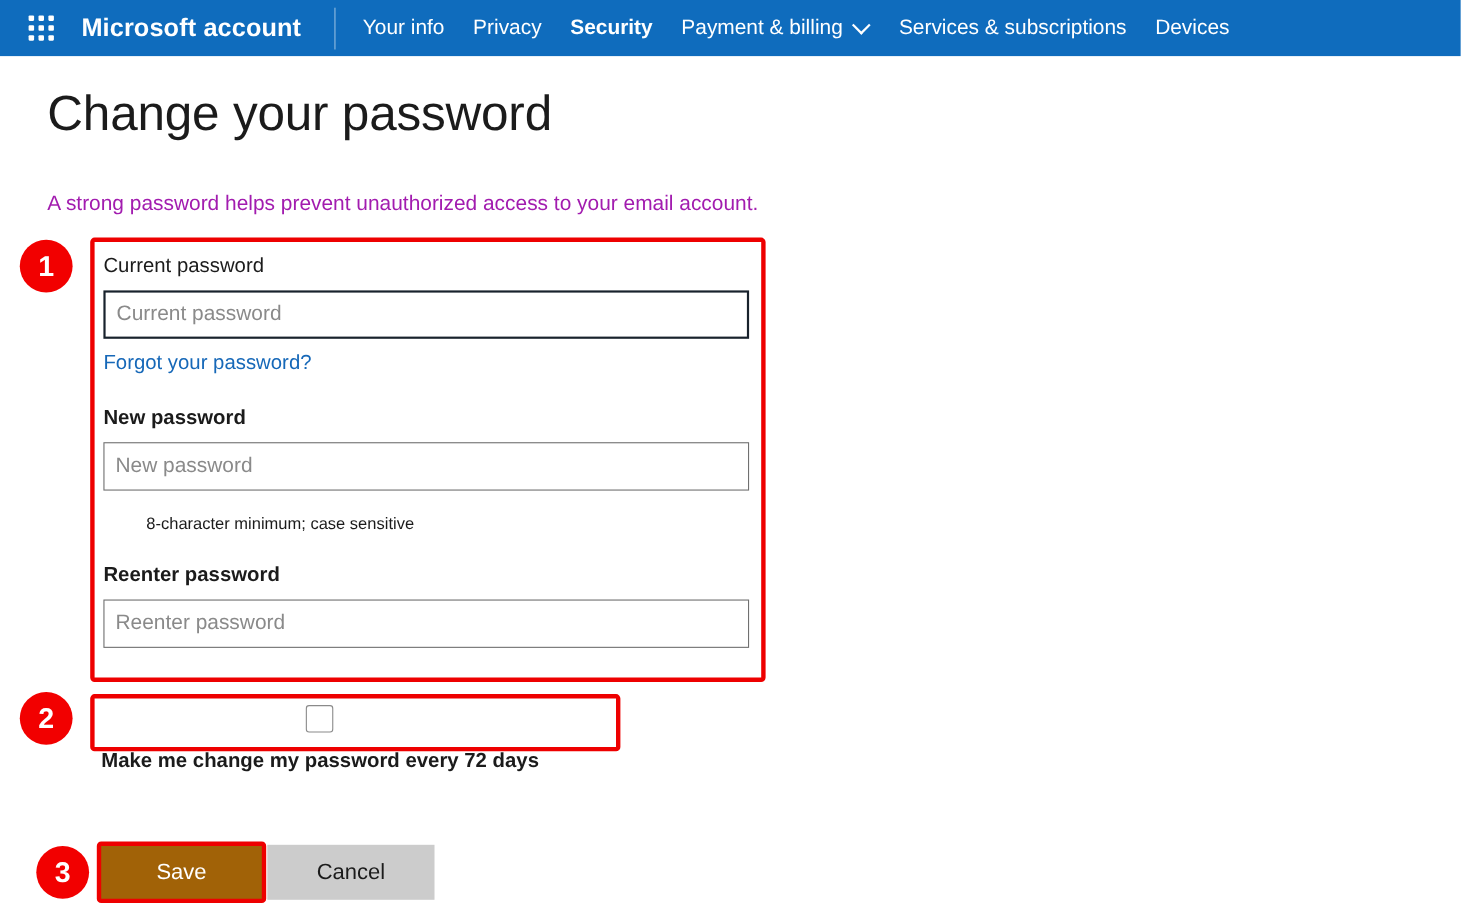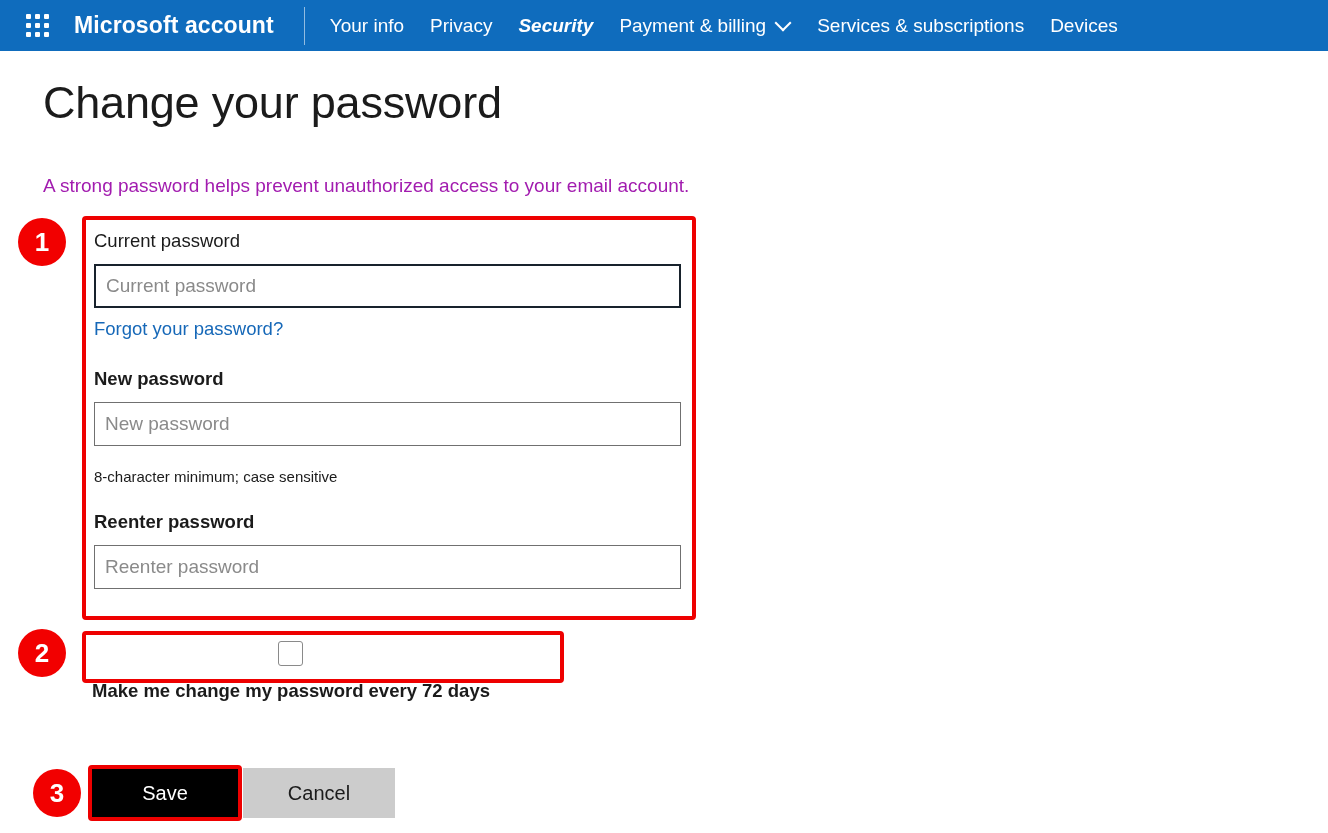--- a/index.html
+++ b/index.html
@@ -74,21 +74,21 @@
     color: #ffffff;
     white-space: nowrap;
     padding: 0 0;
     margin-left: 26px;
     display: flex;
     align-items: center;
     gap: 10px;
     cursor: pointer;
   }
   .nav-link.first { margin-left: 25px; }
-  .nav-link.active { font-weight: bold; font-style: italic; }
+  .nav-link.active { font-weight: bold; }
   .chev {
     display: inline-block;
     width: 15px;
     height: 15px;
     position: relative;
     top: -2px;
   }
   .chev::before {
     content: "";
     position: absolute;
@@ -212,21 +212,21 @@
     font-size: 20px;
     border: none;
     cursor: pointer;
     box-sizing: border-box;
     height: 50px;
     line-height: 50px;
     text-align: center;
     padding: 0;
   }
   .btn-primary {
-    background: #000000;
+    background: #a16207;
     color: #ffffff;
     width: 150px;
   }
   .btn-secondary {
     background: #cccccc;
     color: #1b1b1b;
     width: 152px;
     margin-left: 3px;
   }
 
@@ -304,21 +304,21 @@
   <p class="page-desc">A strong password helps prevent unauthorized access to your email account.</p>
 </div>
 
 <div class="form-block">
   <div class="field-label normal">Current password</div>
   <input class="text-input focused" type="password" style="margin-top: 12px;" placeholder="Current password">
   <a class="link" style="margin-top:10px;">Forgot your password?</a>
 
   <div class="field-label bold" style="margin-top:28px;">New password</div>
   <input class="text-input" type="password" style="margin-top: 12px;" placeholder="New password">
-  <p class="hint" style="margin-top:22px;">8-character minimum; case sensitive</p>
+  <p class="hint" style="margin-top:22px;margin-left:39px;">8-character minimum; case sensitive</p>
 
   <div class="field-label bold" style="margin-top:26px;">Reenter password</div>
   <input class="text-input" type="password" style="margin-top: 12px;" placeholder="Reenter password">
 </div>
 
 <div class="checkbox-row">
   <div class="checkbox"></div>
   <div class="checkbox-label">Make me change my password every 72 days</div>
 </div>
 

